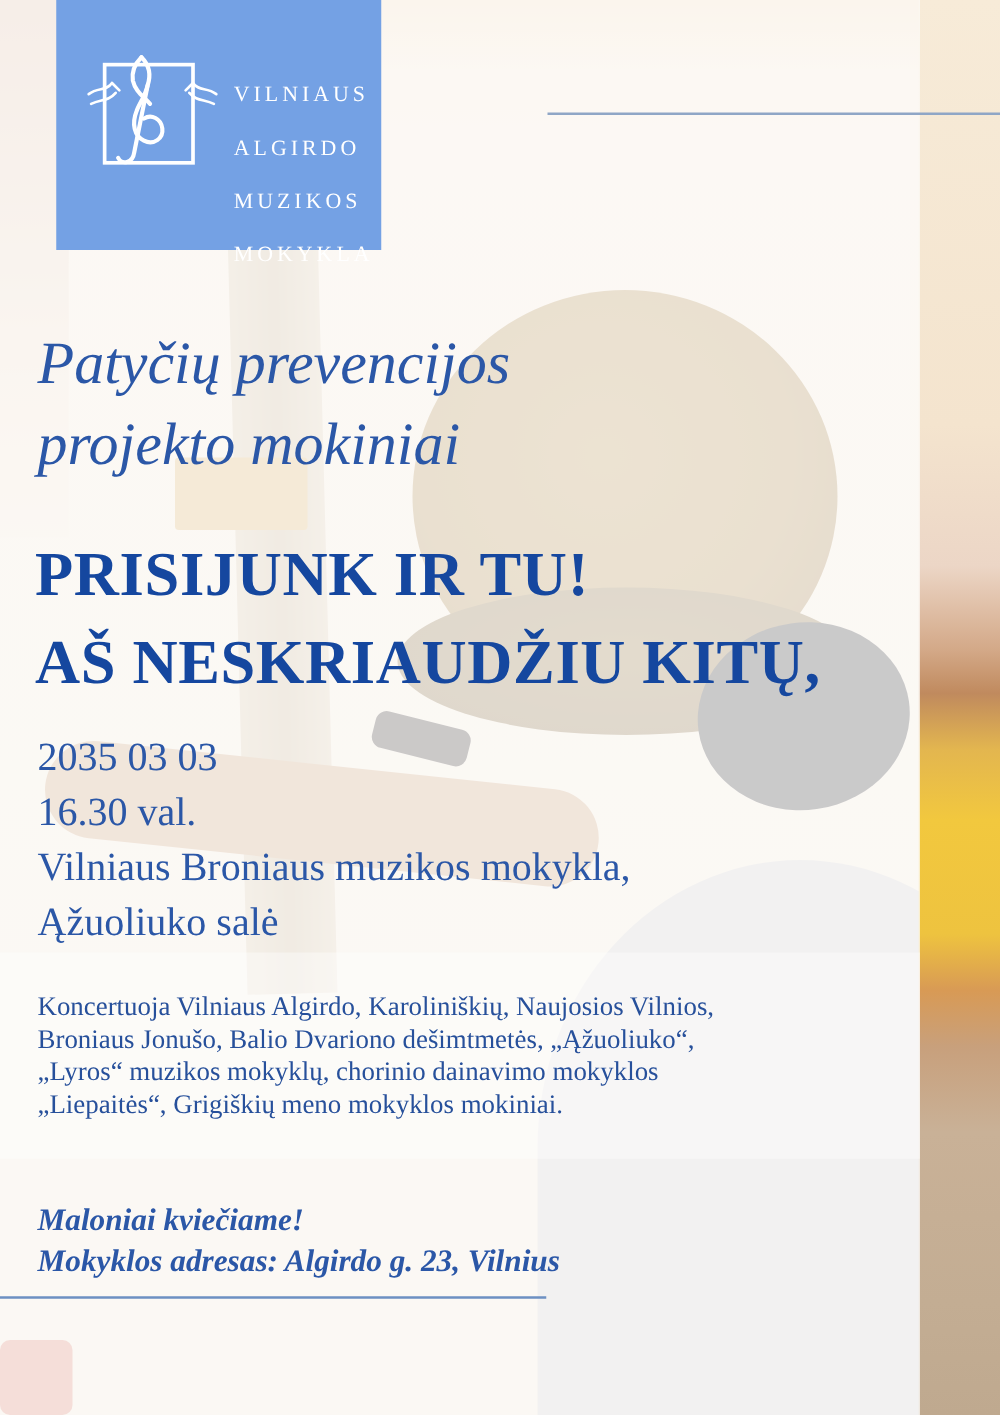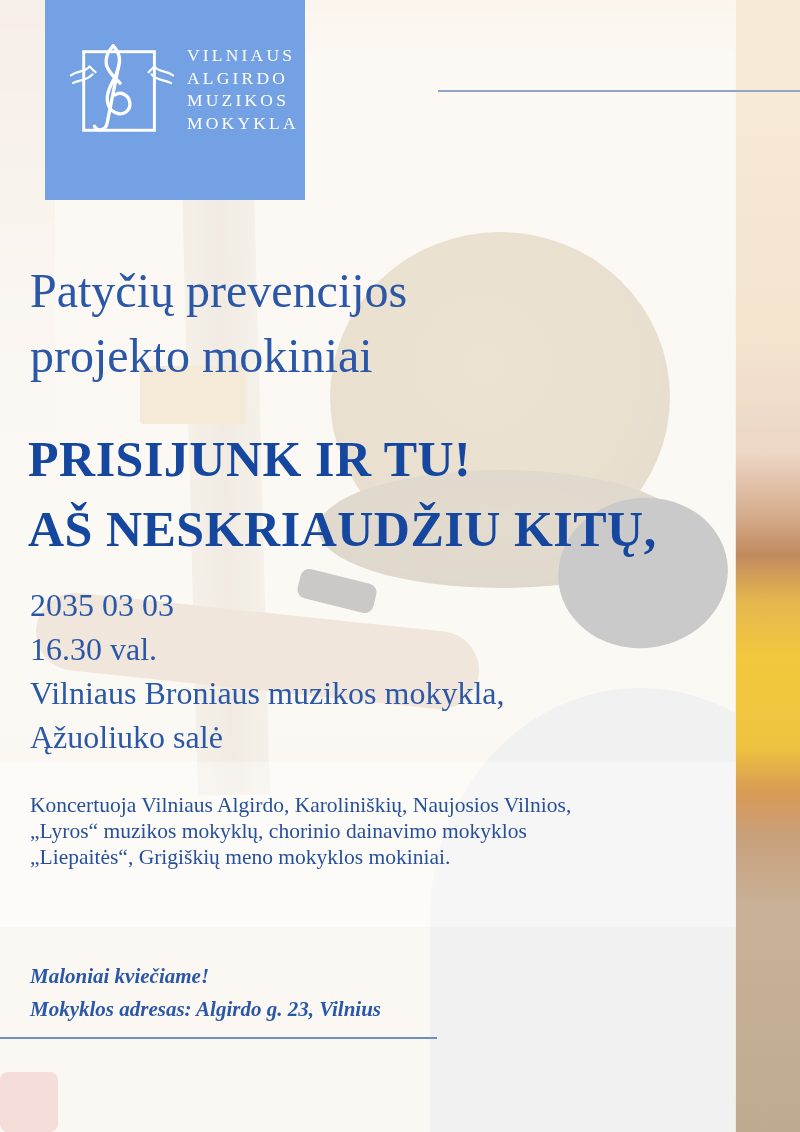--- a/index.html
+++ b/index.html
@@ -41,35 +41,35 @@
            background:rgba(253,250,246,0.78); }
   .wash2 { position:absolute; left:0; top:762px; width:736px; height:165px;
            background:rgba(255,255,255,0.40); }
 
   
   .logo-square { position:absolute; left:45px; top:0; width:260px; height:200px;
                  background:#74a1e4; }
   .logo-mark { position:absolute; left:18px; top:36px; width:118px; height:108px; }
   .logo-text { position:absolute; left:142px; top:44px; color:#ffffff;
                font-size:17.5px; letter-spacing:3.2px; line-height:22.5px; font-weight:400; }
-  .logo-text div { white-space:nowrap; }
+  .logo-text div { white-space:nowrap;margin-top:20px; }
 
   .divider-top    { position:absolute; left:438px; top:90px;  width:362px; height:2px; background:#8fa6c6; }
   .divider-bottom { position:absolute; left:0;     top:1037px; width:437px; height:2px; background:#6d90c2; }
 
   .title { position:absolute; left:30px; top:258px; color:#2b57a7;
-           font-size:48px; line-height:65px; font-weight:400; }
+           font-size:48px; line-height:65px; font-weight:400;font-style:italic; }
   .headline { position:absolute; left:28px; top:424px; color:#15479f;
               font-size:50px; line-height:70px; font-weight:700; letter-spacing:0.5px; }
   .event-info { position:absolute; left:30px; top:583px; color:#2b57a7;
                 font-size:32px; line-height:44px; }
   .participants { position:absolute; left:30px; top:780px; width:680px; color:#27509b;
                   font-size:21.5px; line-height:26px;margin-top:12px; }
   .footer-note { position:absolute; left:30px; top:960px; color:#2b57a7;
-                 font-style:italic; font-weight:600; font-size:21px; line-height:33px; }
+                 font-style:italic; font-weight:600; font-size:25px; line-height:33px; }
 </style>
 </head>
 <body>
 
 <div class="page">
 
   <div class="photo">
     <div class="ph-leftblur"></div>
     <div class="ph-pole"></div>
     <div class="ph-sign"></div>
@@ -121,20 +121,21 @@
 
   <div class="event-info">
     <div>2035 03 03</div>
     <div>16.30 val.</div>
     <div>Vilniaus Broniaus muzikos mokykla,</div>
     <div>Ąžuoliuko salė</div>
   </div>
 
   <div class="participants">
     <div>Koncertuoja Vilniaus Algirdo, Karoliniškių, Naujosios Vilnios,</div>
+    <div>Broniaus Jonušo, Balio Dvariono dešimtmetės, „Ąžuoliuko“,</div>
     <div>„Lyros“ muzikos mokyklų, chorinio dainavimo mokyklos</div>
     <div>„Liepaitės“, Grigiškių meno mokyklos mokiniai.</div>
   </div>
 
   <div class="footer-note">
     <div>Maloniai kviečiame!</div>
     <div>Mokyklos adresas: Algirdo g. 23, Vilnius</div>
   </div>
 
   <div class="divider-bottom"></div>

